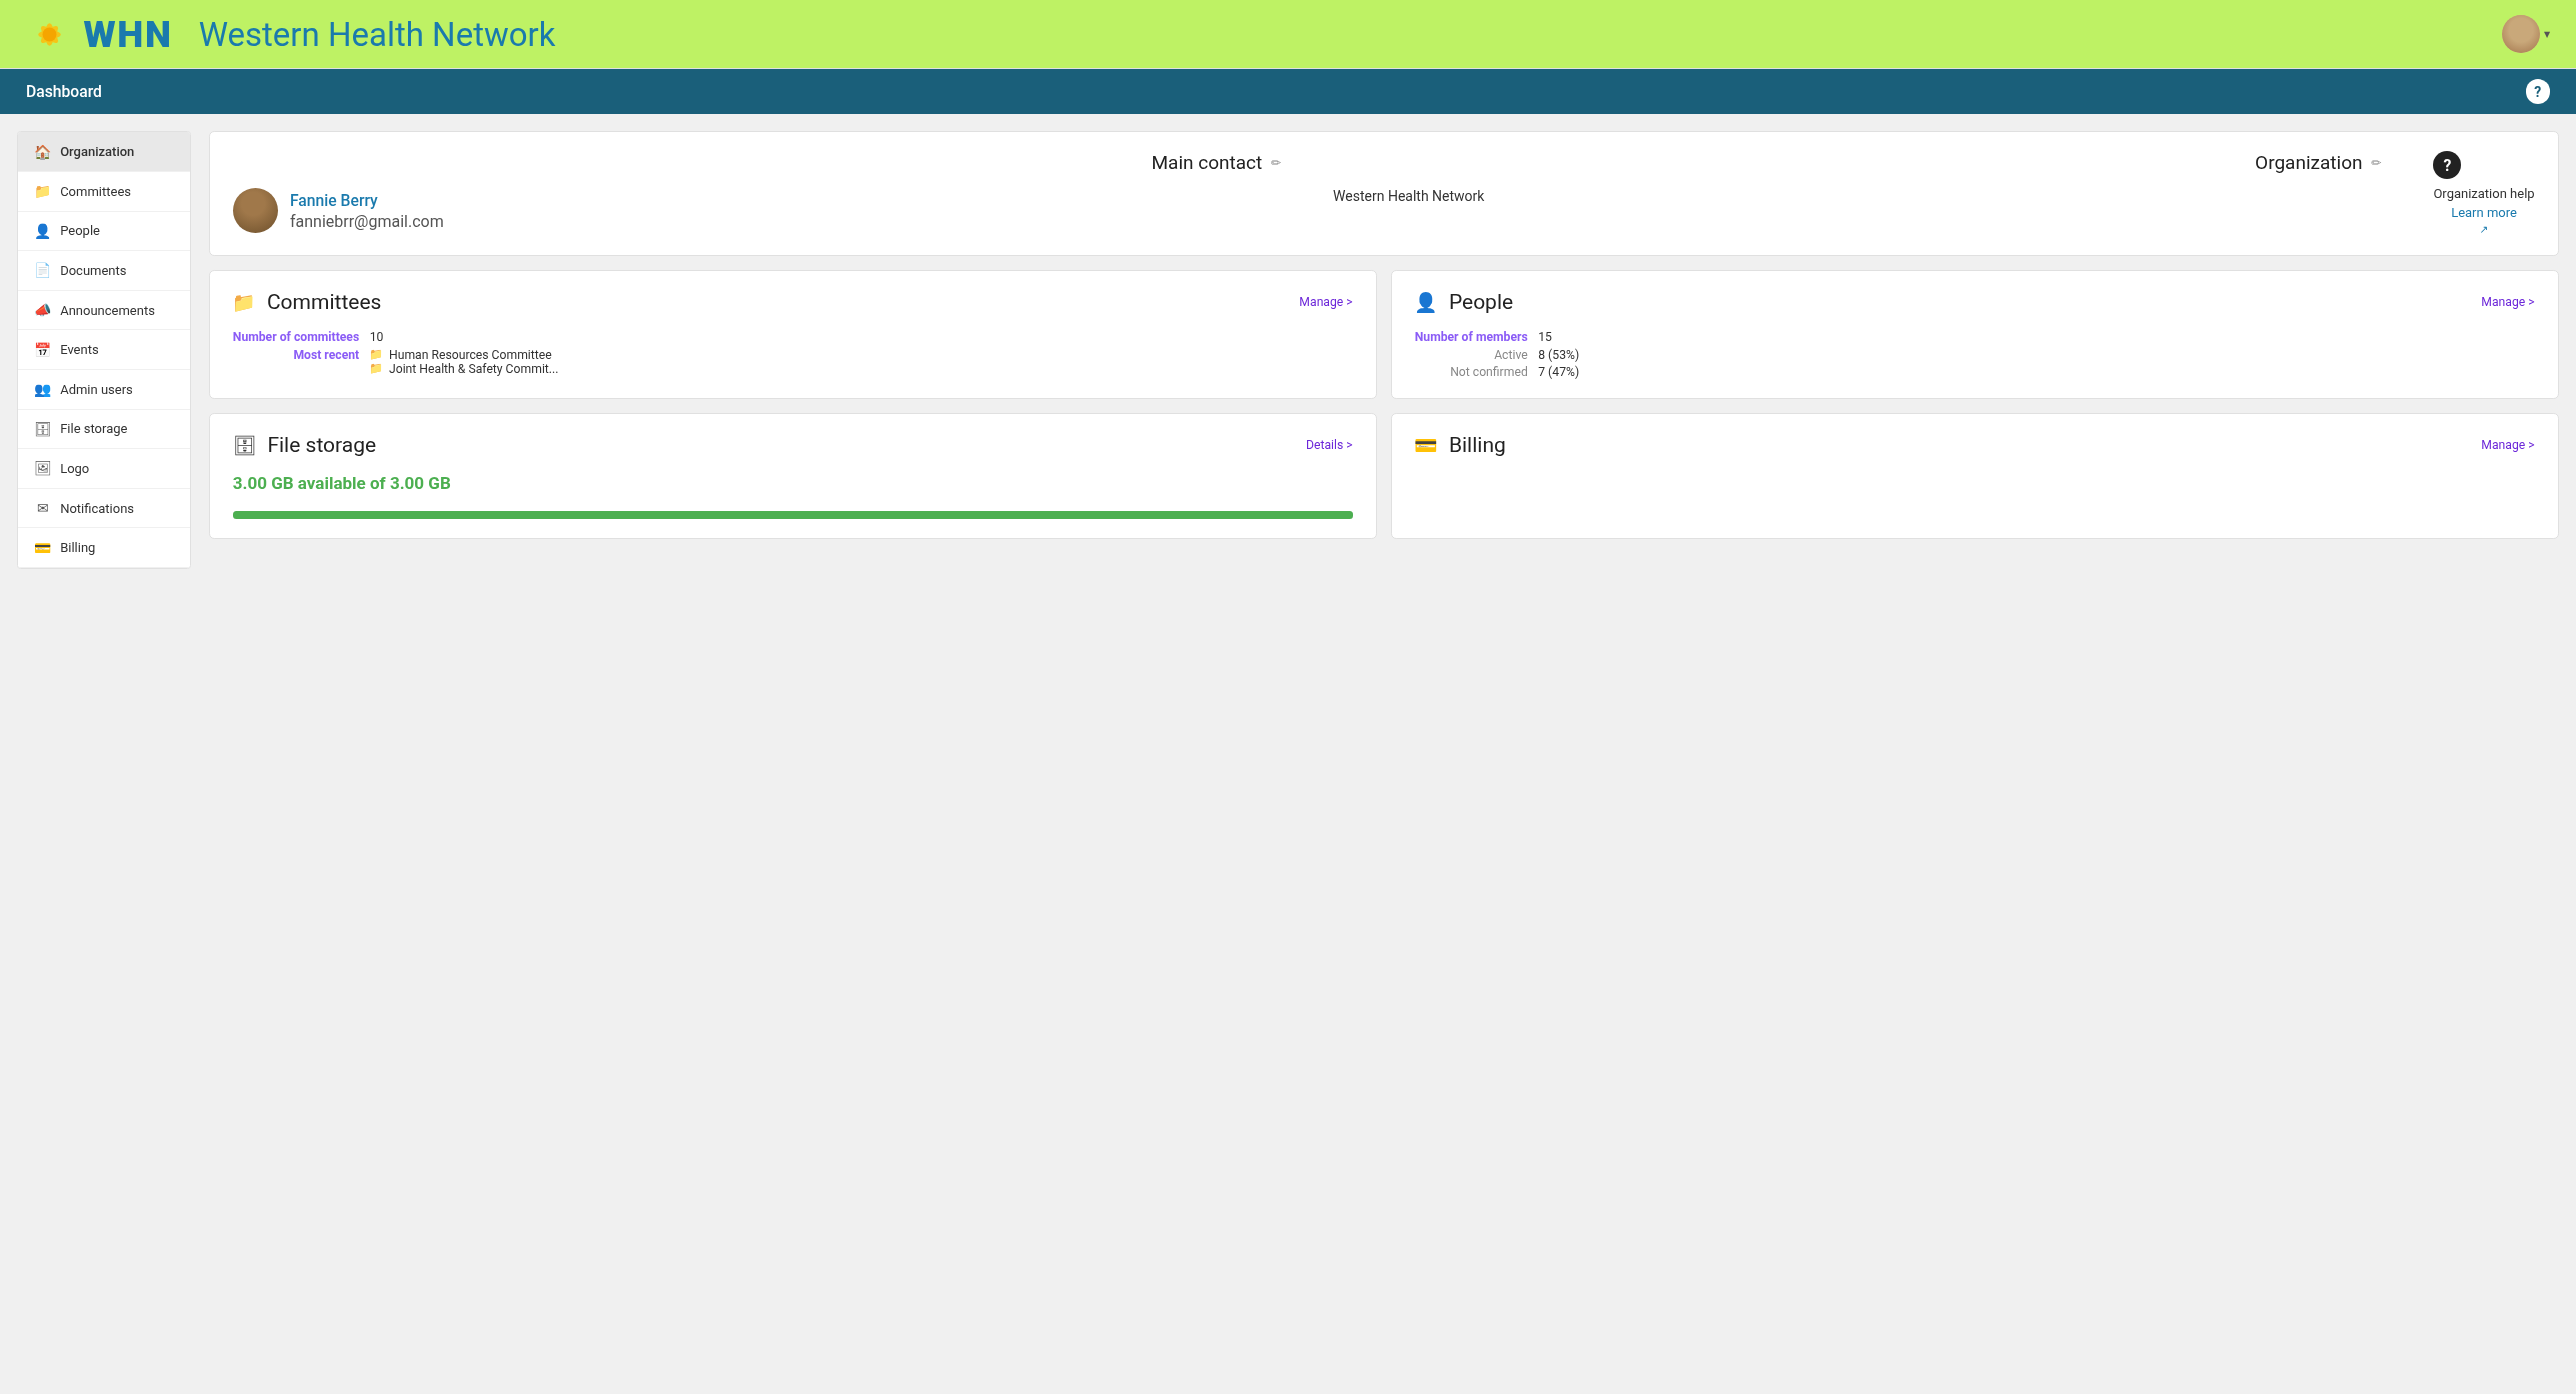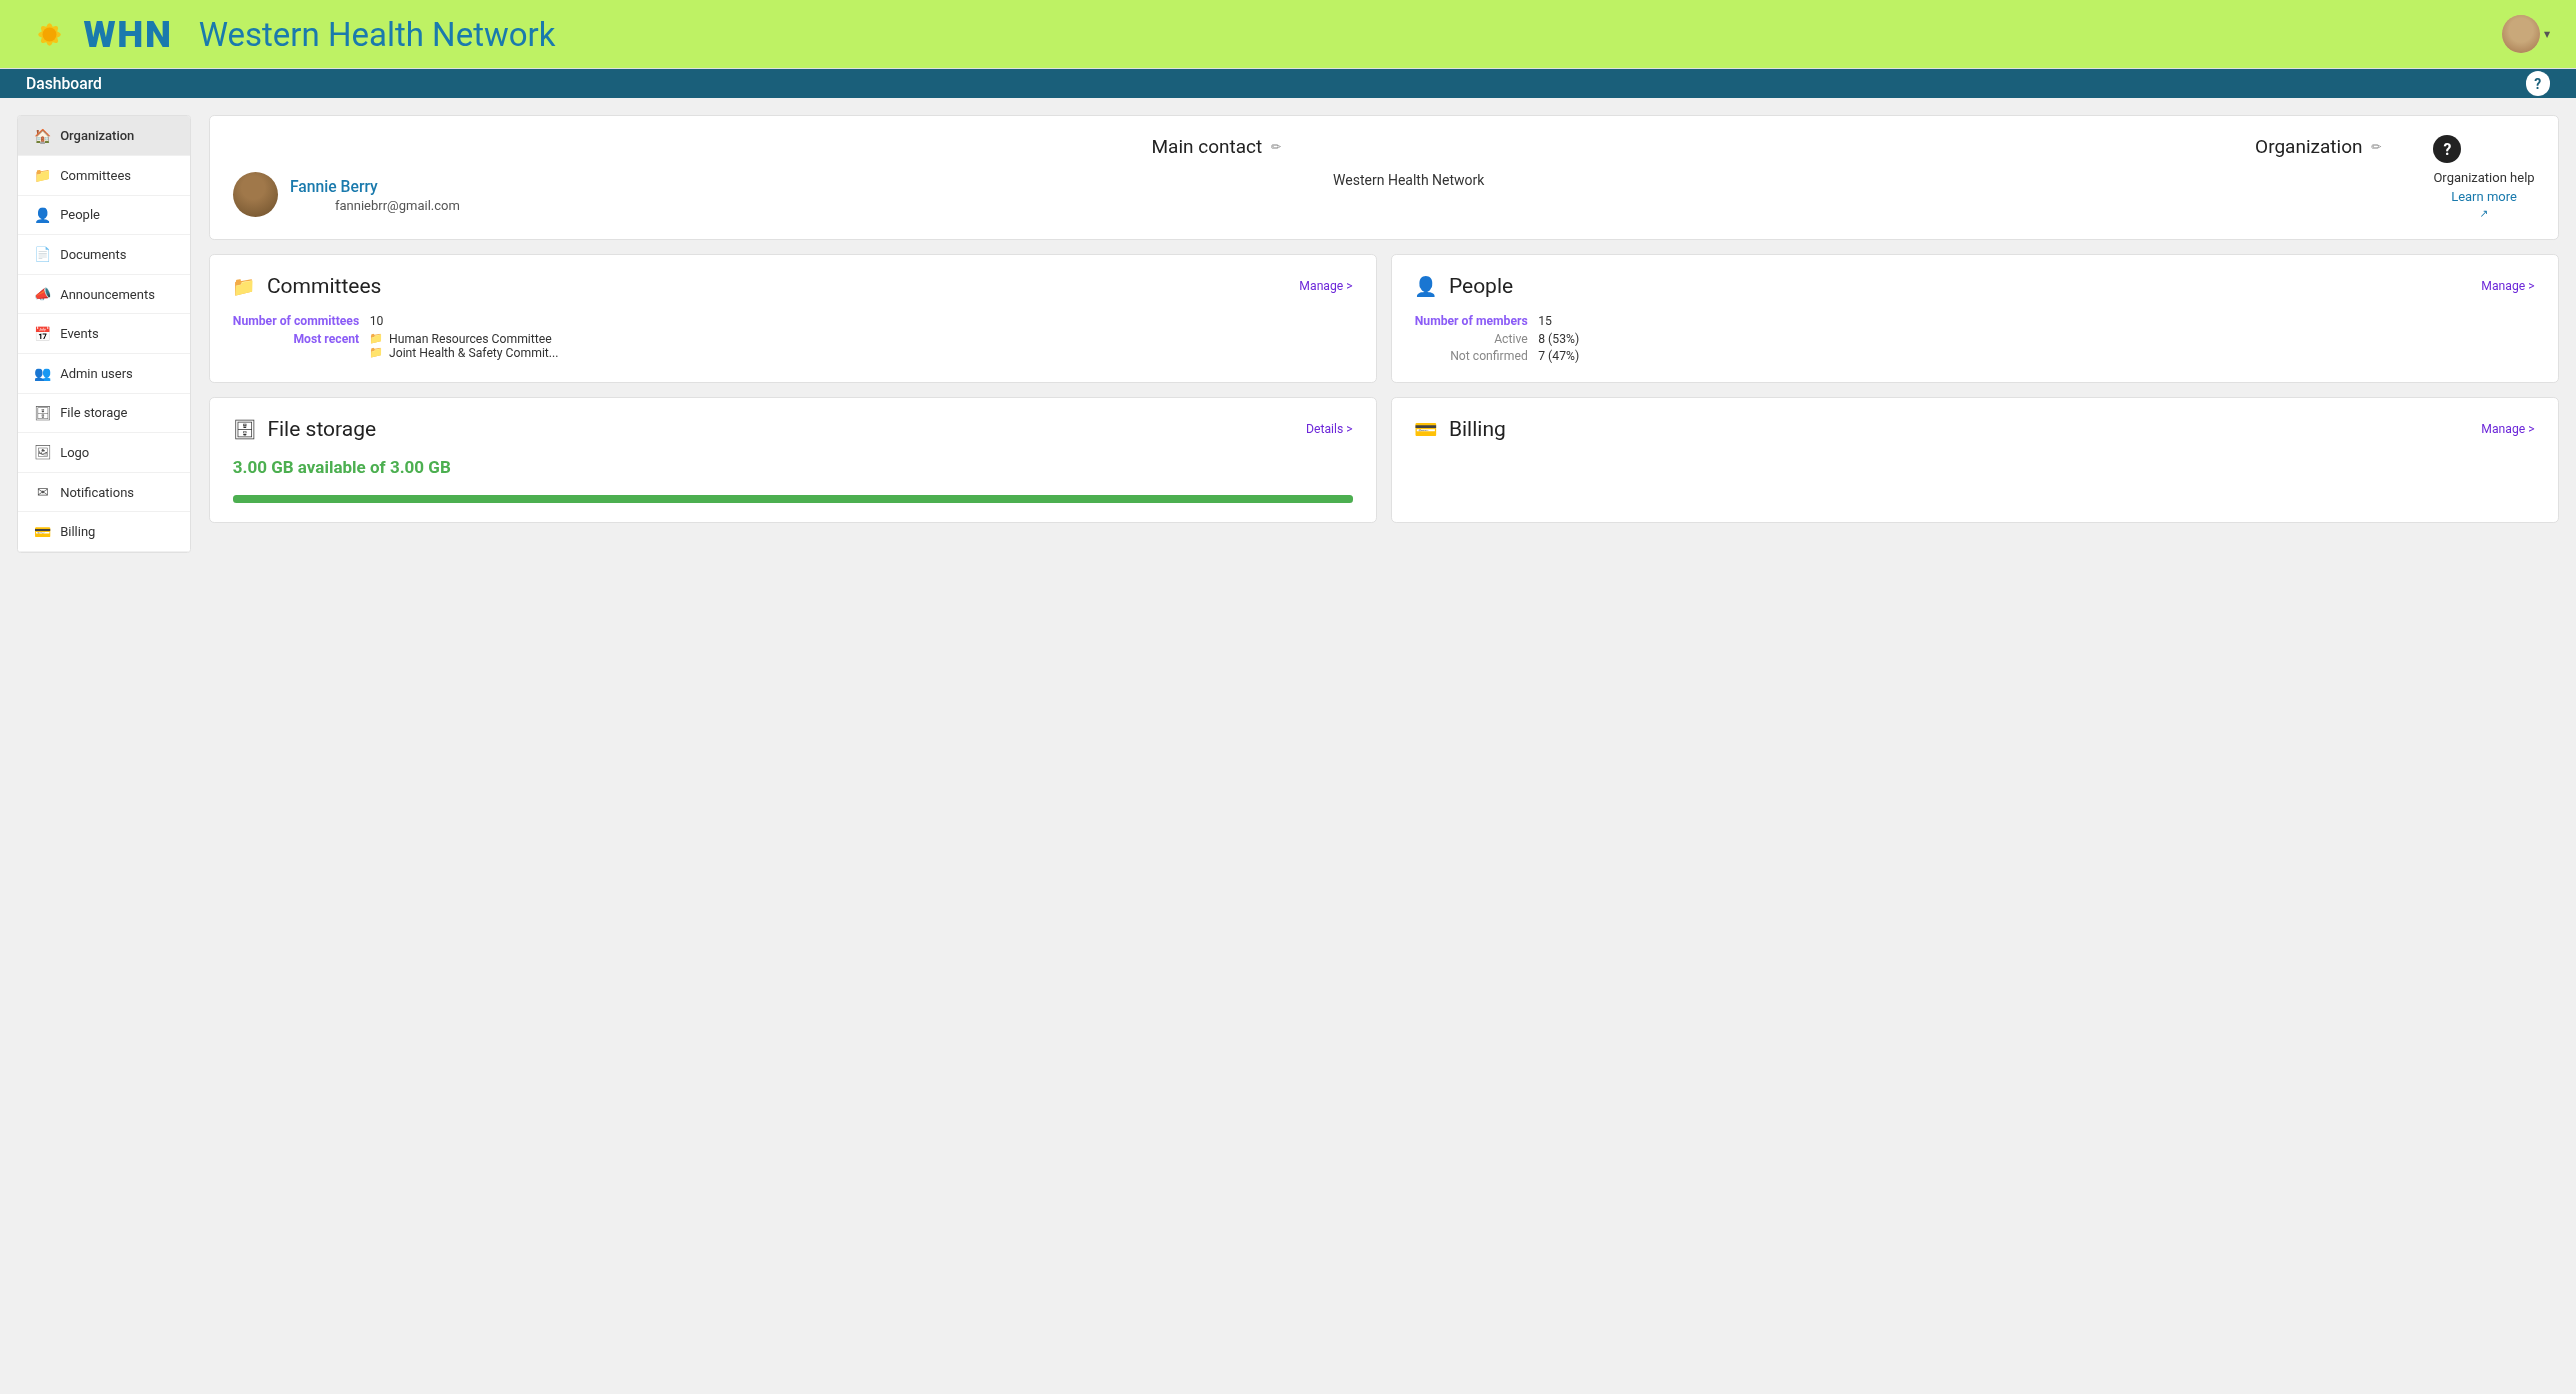--- a/index.html
+++ b/index.html
@@ -64,21 +64,21 @@
       color: #555;
     }
 
     
     .nav-bar {
       background: #1a5f7a;
       padding: 12px 26px;
       display: flex;
       align-items: center;
       justify-content: space-between;
-      height: 29px;
+      height: 45px;
     }
     .nav-title {
       color: #fff;
       font-size: 15.7px;
       font-weight: 500;
     }
     .nav-help {
       width: 24.4px;
       height: 24.4px;
       border-radius: 50%;
@@ -191,24 +191,23 @@
       border-radius: 50%;
       background: radial-gradient(circle at 45% 35%, #a0784a 30%, #6b4e2a 100%);
       flex-shrink: 0;
     }
     .contact-name {
       color: #1a7aad;
       font-size: 15.7px;
       font-weight: 500;
     }
     .contact-email {
-      font-size: 13px;
+      font-size: 16px;
       color: #555;
       margin-top: 2.6px;
-      margin-left: 45px;
     }
 
     .org-name {
       font-size: 14px;
       color: #333;
     }
 
     .help-icon-circle {
       width: 28px;
       height: 28px;

